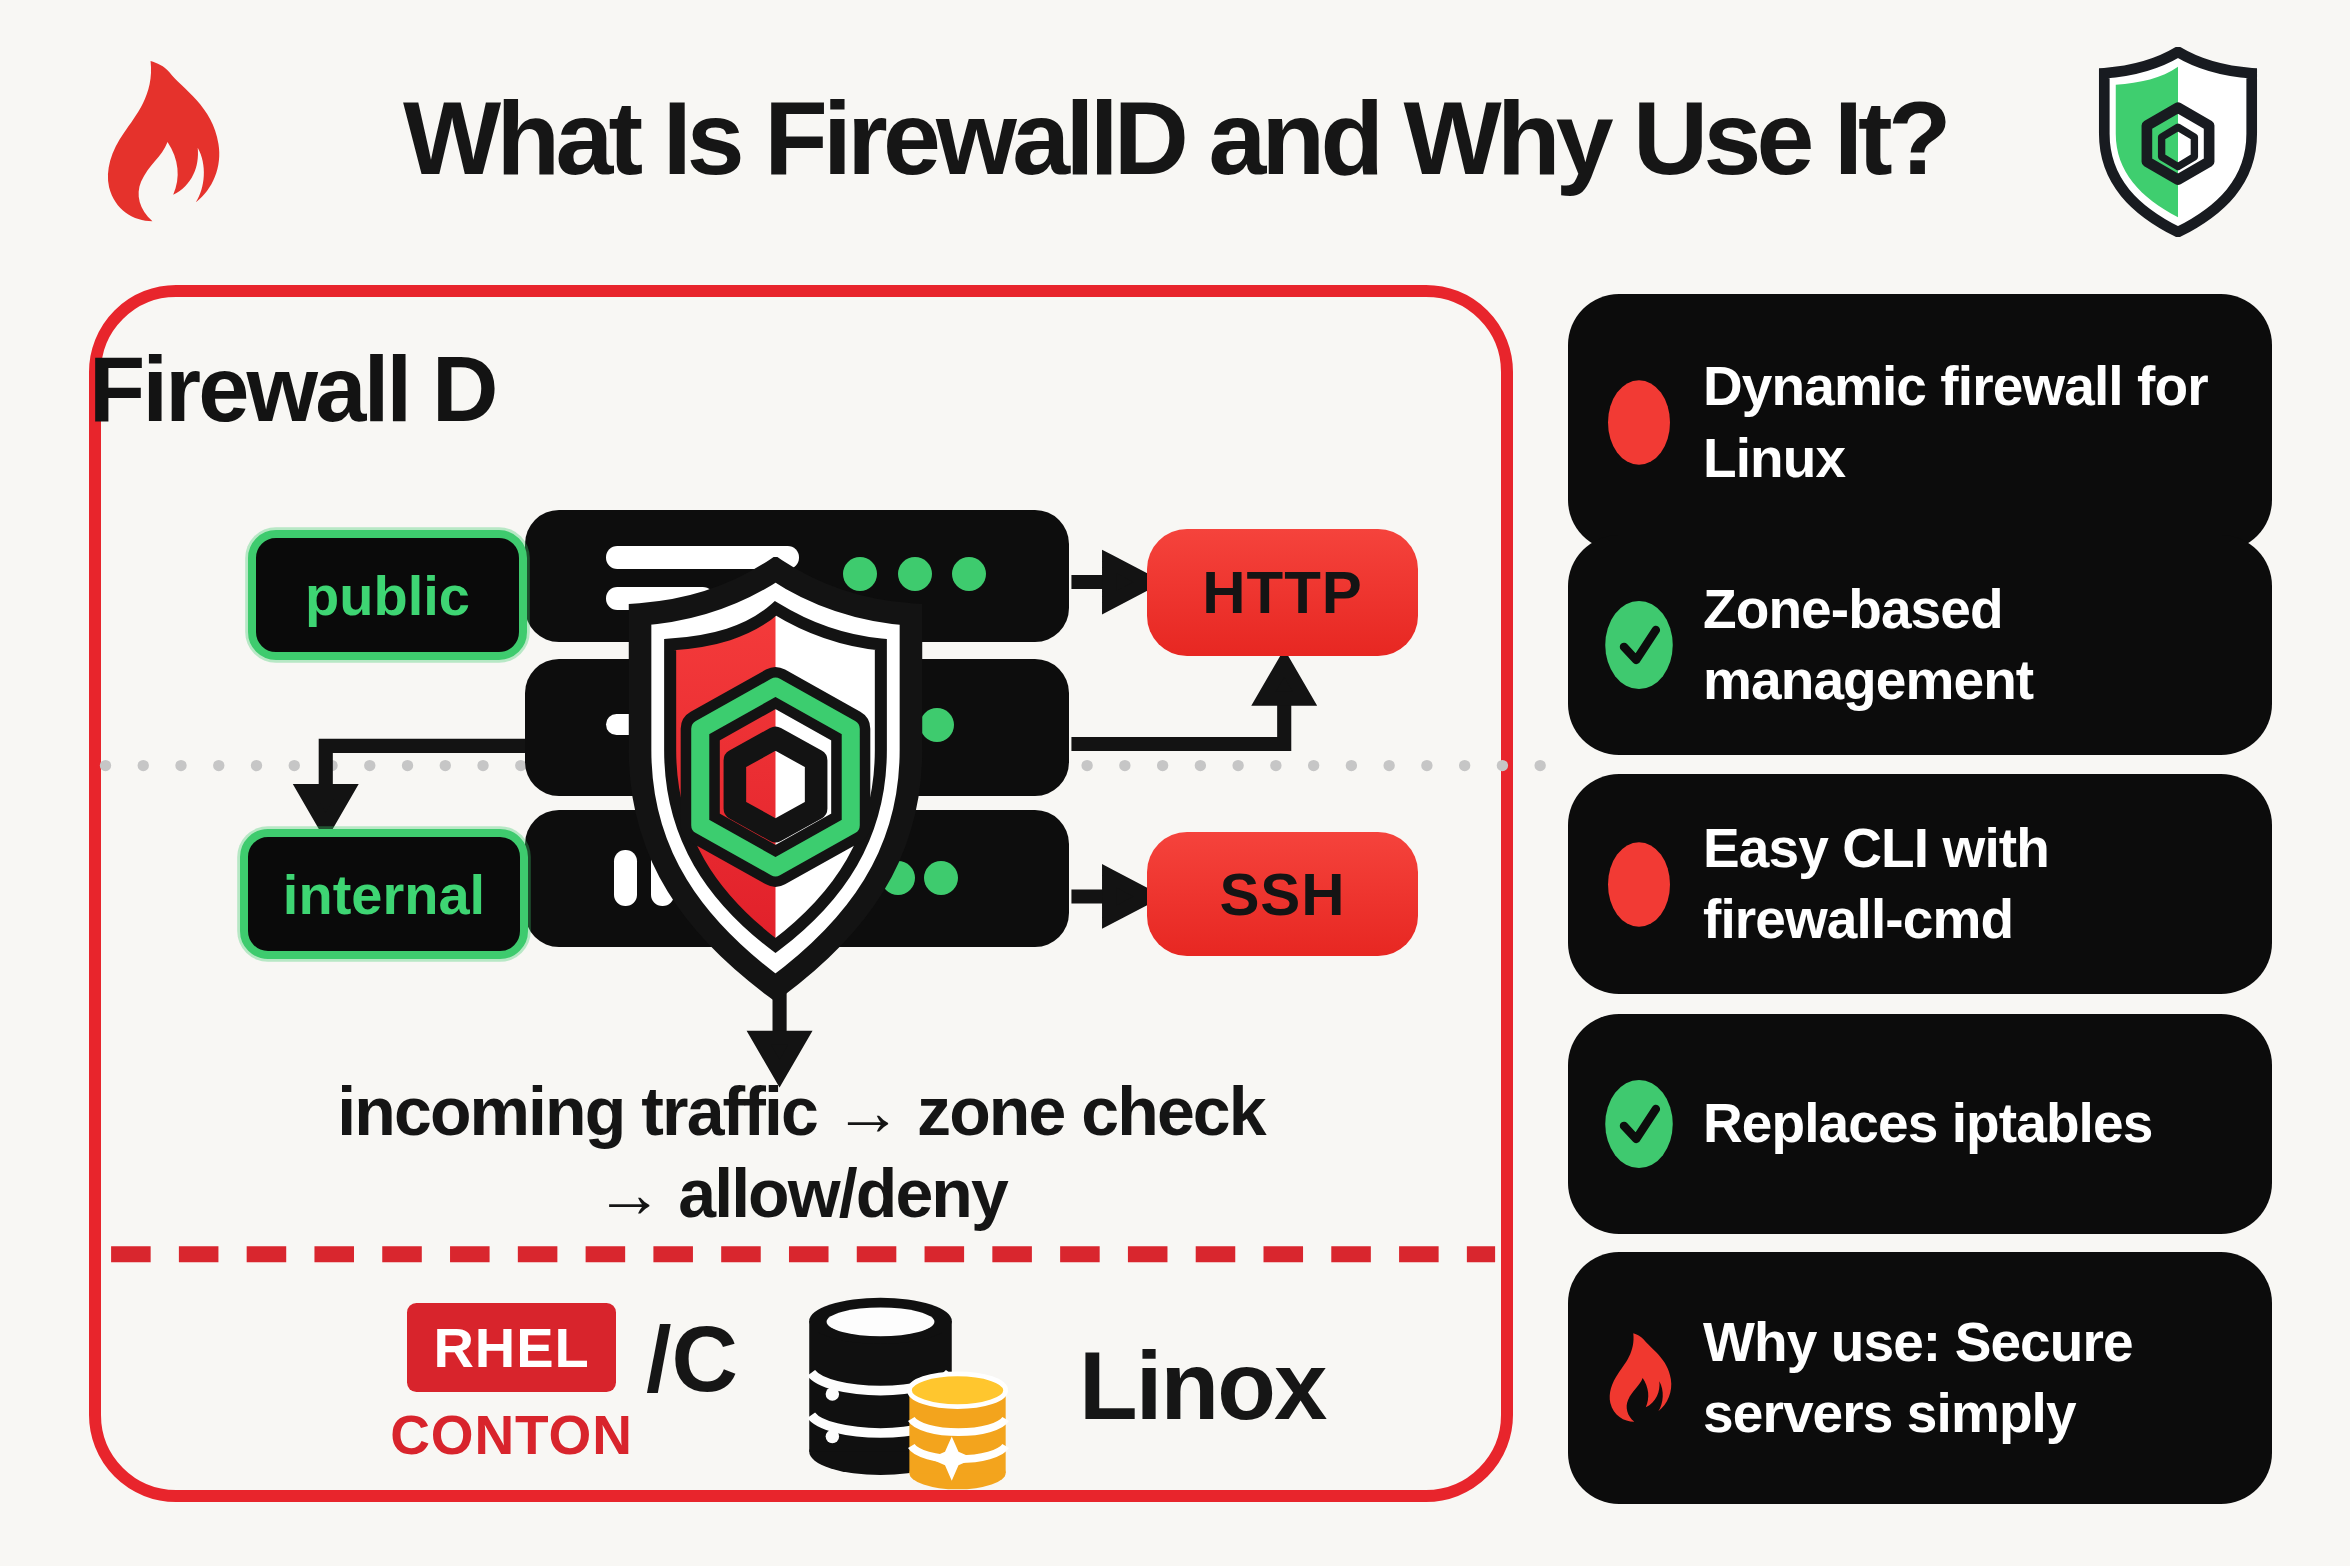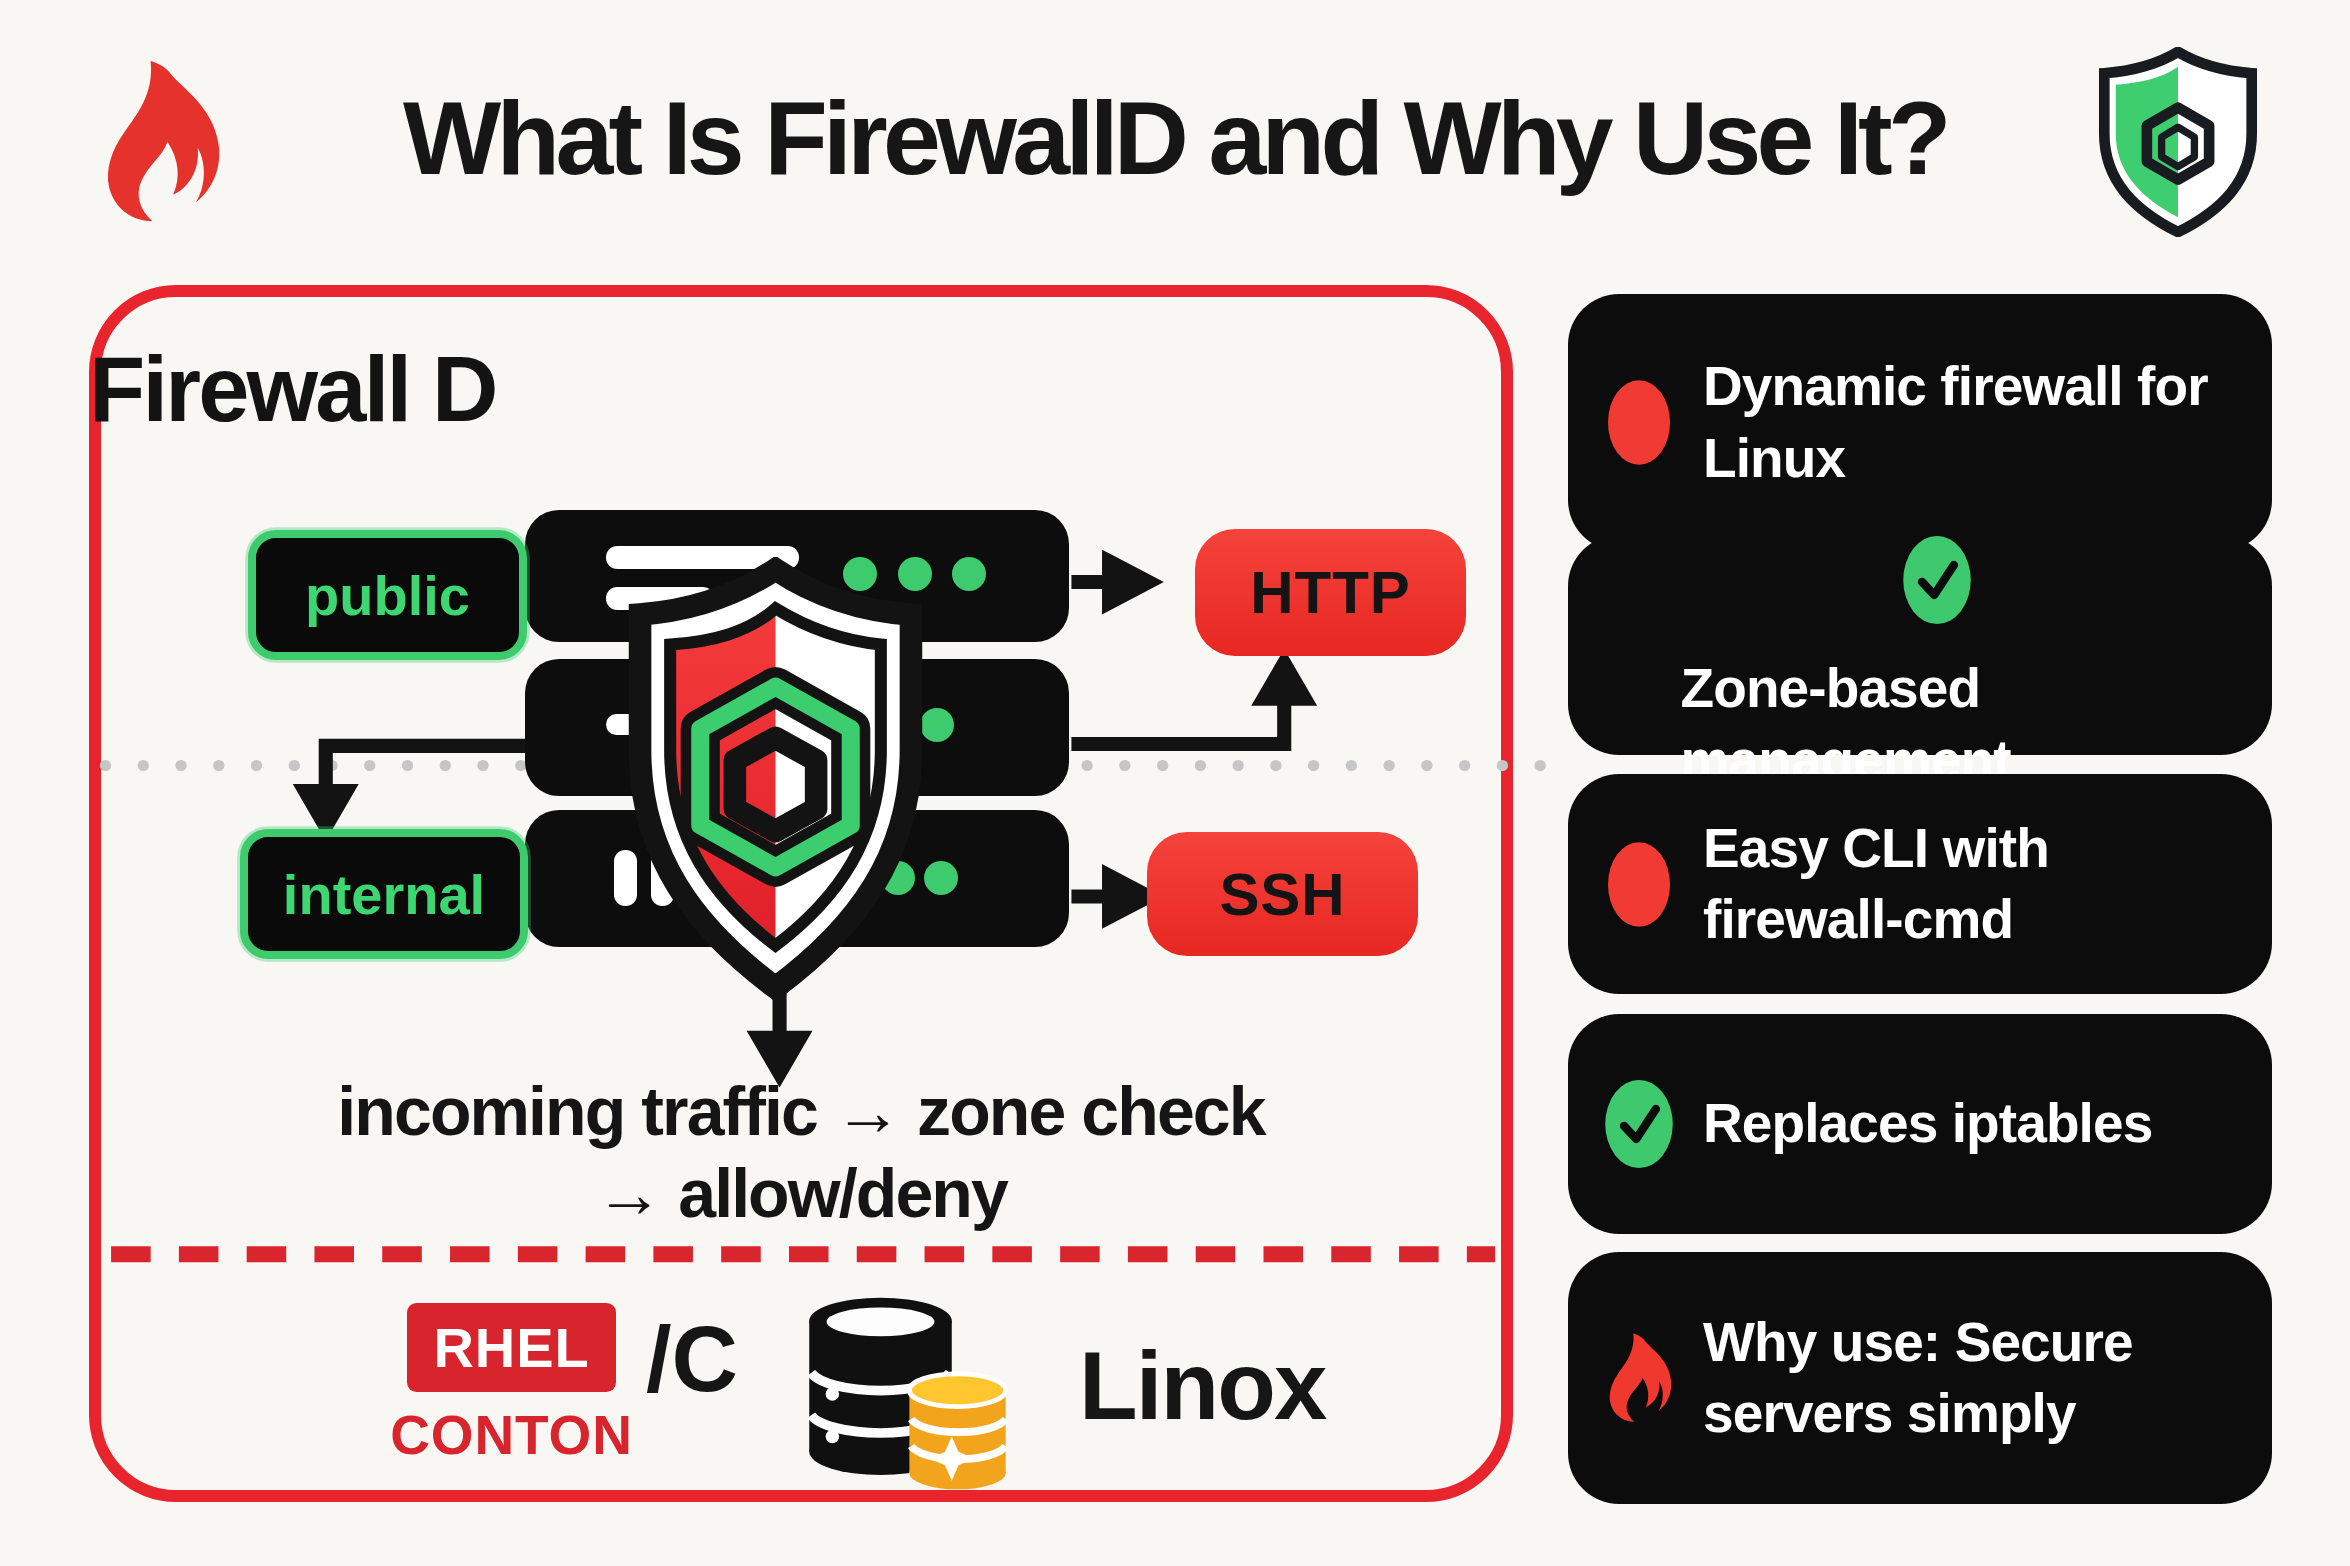--- a/index.html
+++ b/index.html
@@ -28,21 +28,21 @@
 
   .zone-badge{background:#0a0a0a;border:8.5px solid #3ecb6e;border-radius:28px;box-sizing:border-box;
               display:flex;align-items:center;justify-content:center;z-index:5;
               font-size:56px;font-weight:700;color:#3ed573;box-shadow:0 0 0 2.8px rgba(62,203,110,.35);margin-left:31px;}
   .zone-public{left:217px;top:530px;width:279px;height:130px;}
   .zone-internal{left:209px;top:829px;width:288px;height:130px;}
 
   .svc-badge{background:linear-gradient(180deg,#f5433c 0%,#e72722 100%);border-radius:40px;
              display:flex;align-items:center;justify-content:center;z-index:5;
              font-size:60px;font-weight:600;color:#141414;letter-spacing:0.9px;}
-  .svc-http{left:1147px;top:529px;width:271px;height:127px;margin-left:48px;}
+  .svc-http{left:1147px;top:529px;width:271px;height:127px;}
   .svc-ssh{left:1147px;top:832px;width:271px;height:124px;}
 
   .main-shield{left:625px;top:557px;width:301px;height:446px;z-index:4;}
 
   .flow-text{left:89px;width:1424px;text-align:center;font-size:68px;font-weight:600;
              letter-spacing:-1.9px;color:#151515;z-index:6;}
   .flow1{top:1072px;}
   .flow2{top:1154px;}
 
   
@@ -53,21 +53,21 @@
                 color:#d8242c;letter-spacing:0.9px;z-index:6;}
   .slashc-label{left:646px;top:1307px;font-size:92px;font-weight:700;color:#161616;z-index:6;}
   .db-icon{left:751px;top:1292px;width:311px;height:207px;z-index:6;}
   .linox-label{left:1079px;top:1331px;font-size:96px;font-weight:800;letter-spacing:-1.9px;
                color:#161616;z-index:6;}
 
   
   .pill{left:1568px;width:704px;background:#0c0c0c;border-radius:51px;display:flex;
         align-items:center;padding-left:34px;box-sizing:border-box;gap:28px;z-index:2;}
   .pill1{top:294px;height:257px;}
-  .pill2{top:535px;height:220px;flex-direction:column;}
+  .pill2{top:535px;height:220px;}
   .pill3{top:774px;height:220px;}
   .pill4{top:1014px;height:220px;}
   .pill5{top:1252px;height:252px;}
   .pill-icon{flex:0 0 73px;display:flex;align-items:center;justify-content:center;}
   .pill-text{width:513px;font-size:55px;line-height:1.3;font-weight:700;color:#ffffff;
              letter-spacing:-0.9px;}
 </style>
 </head>
 <body>
 

